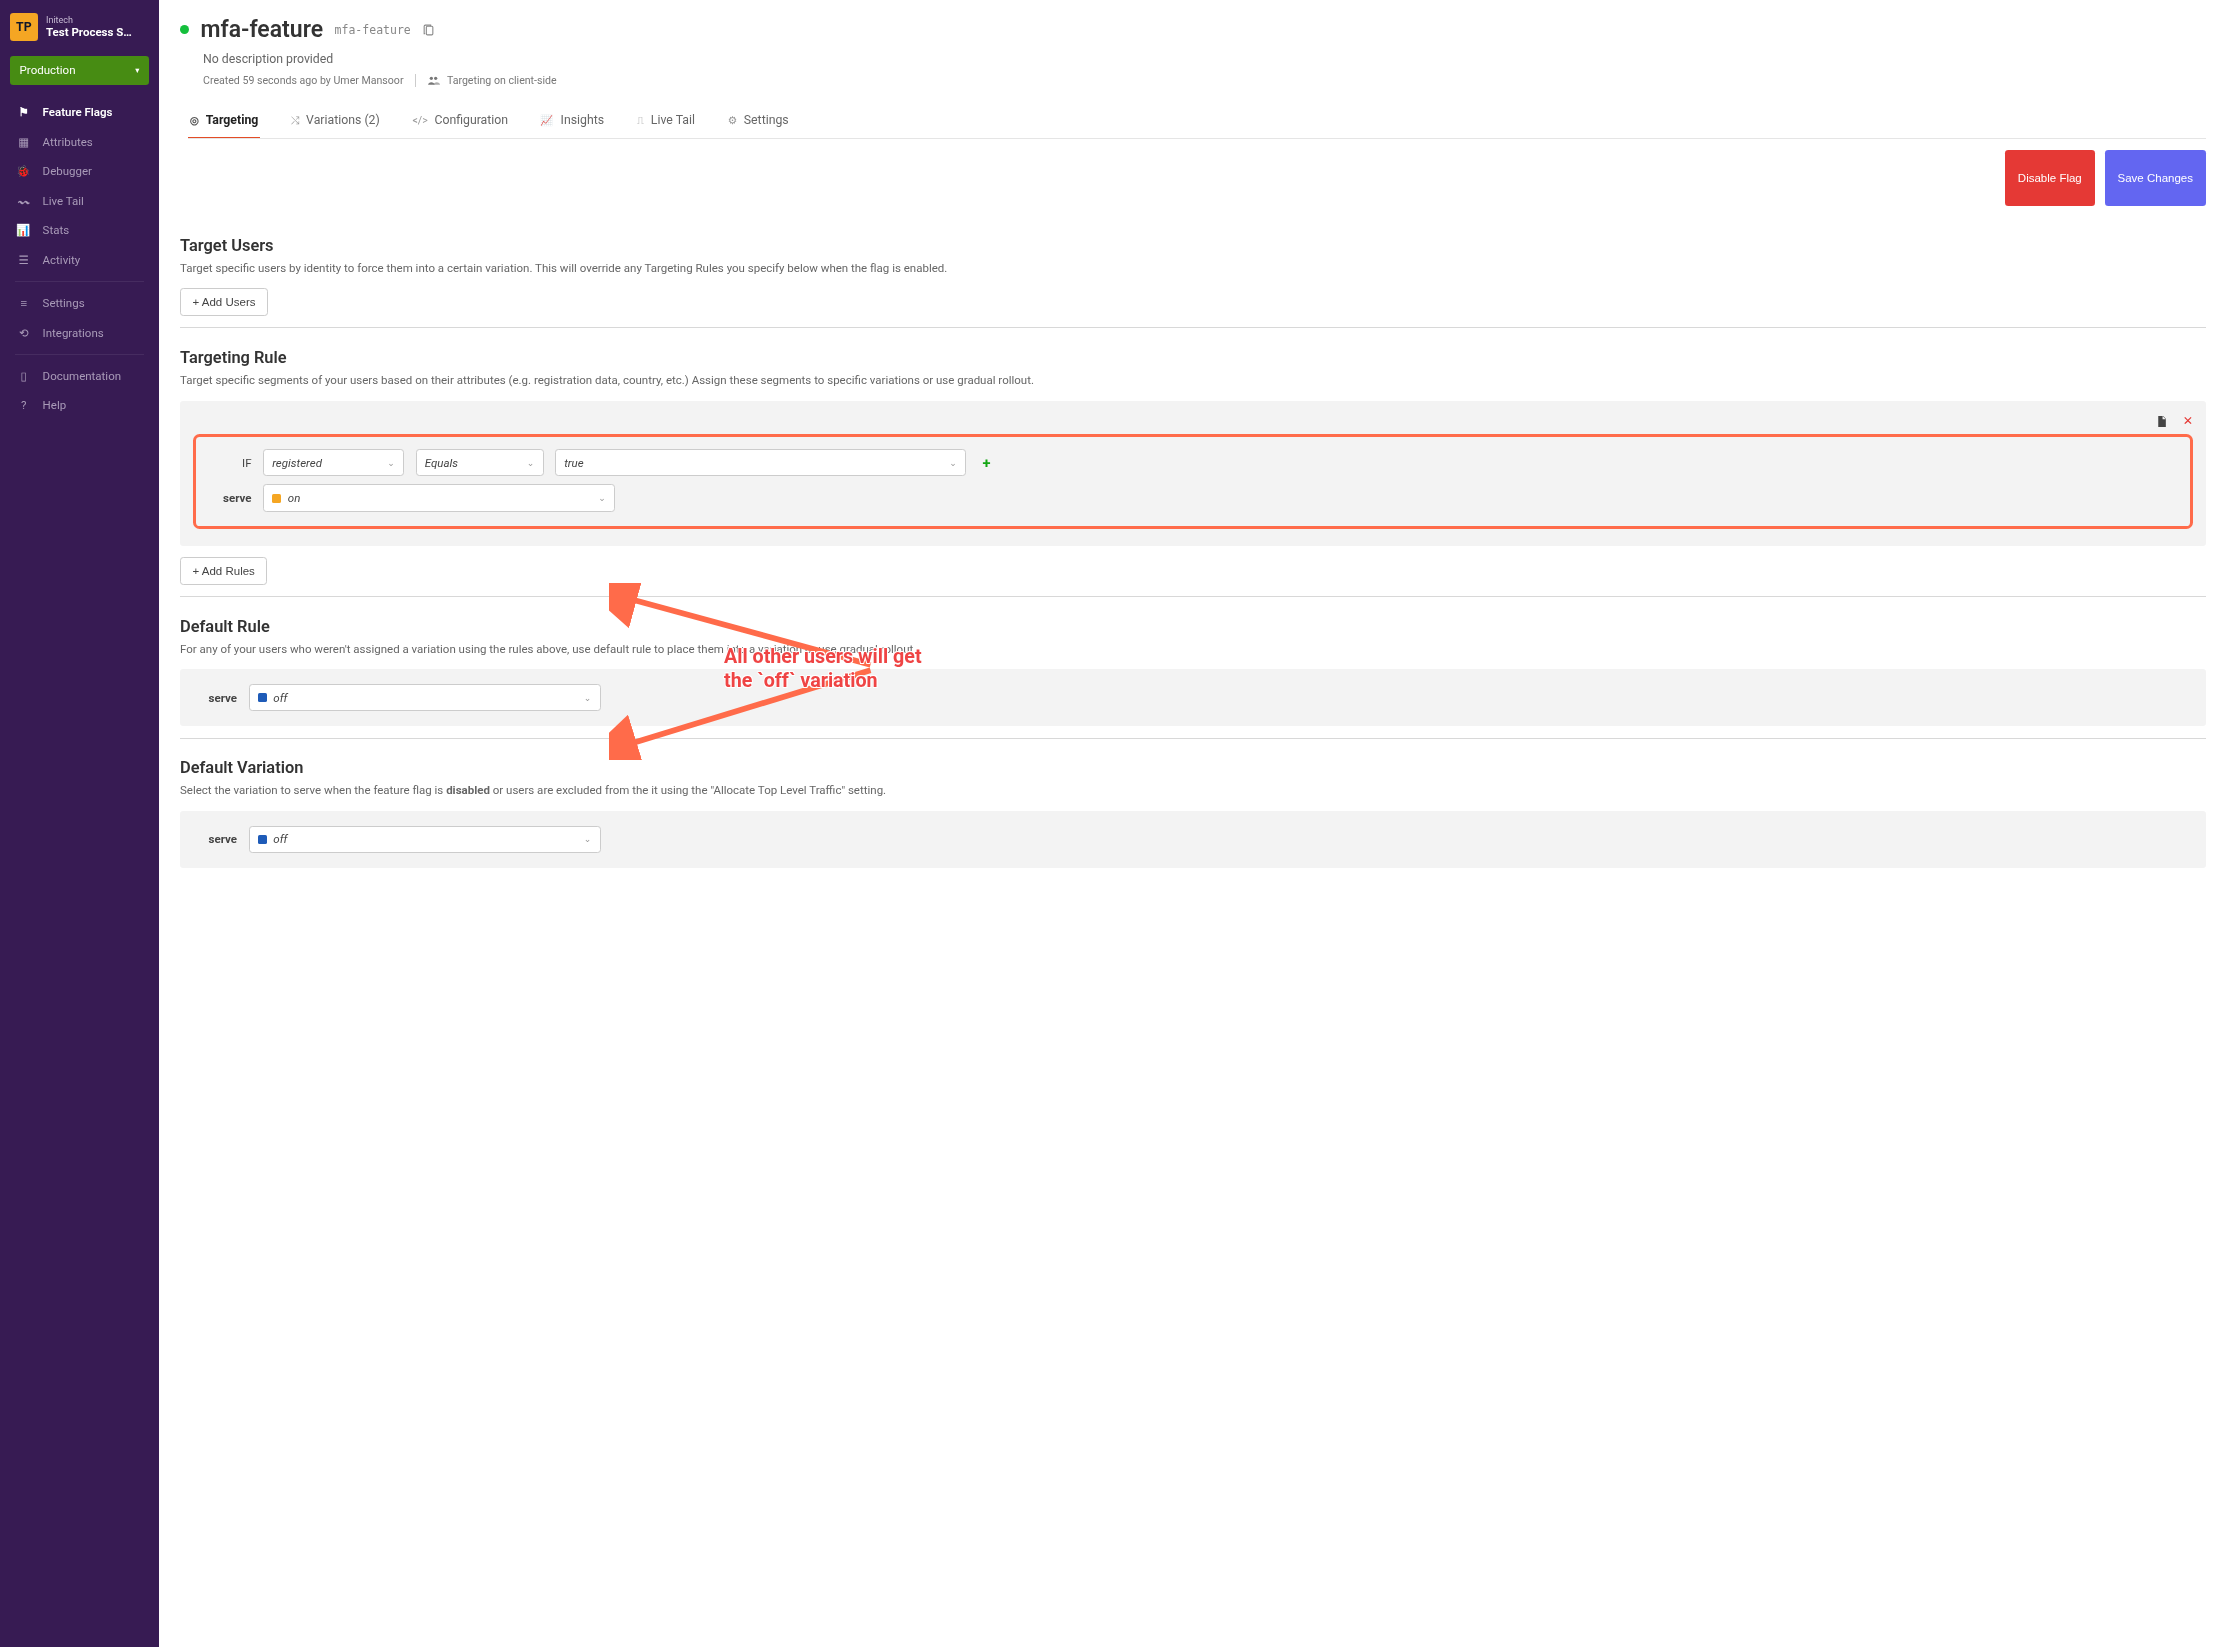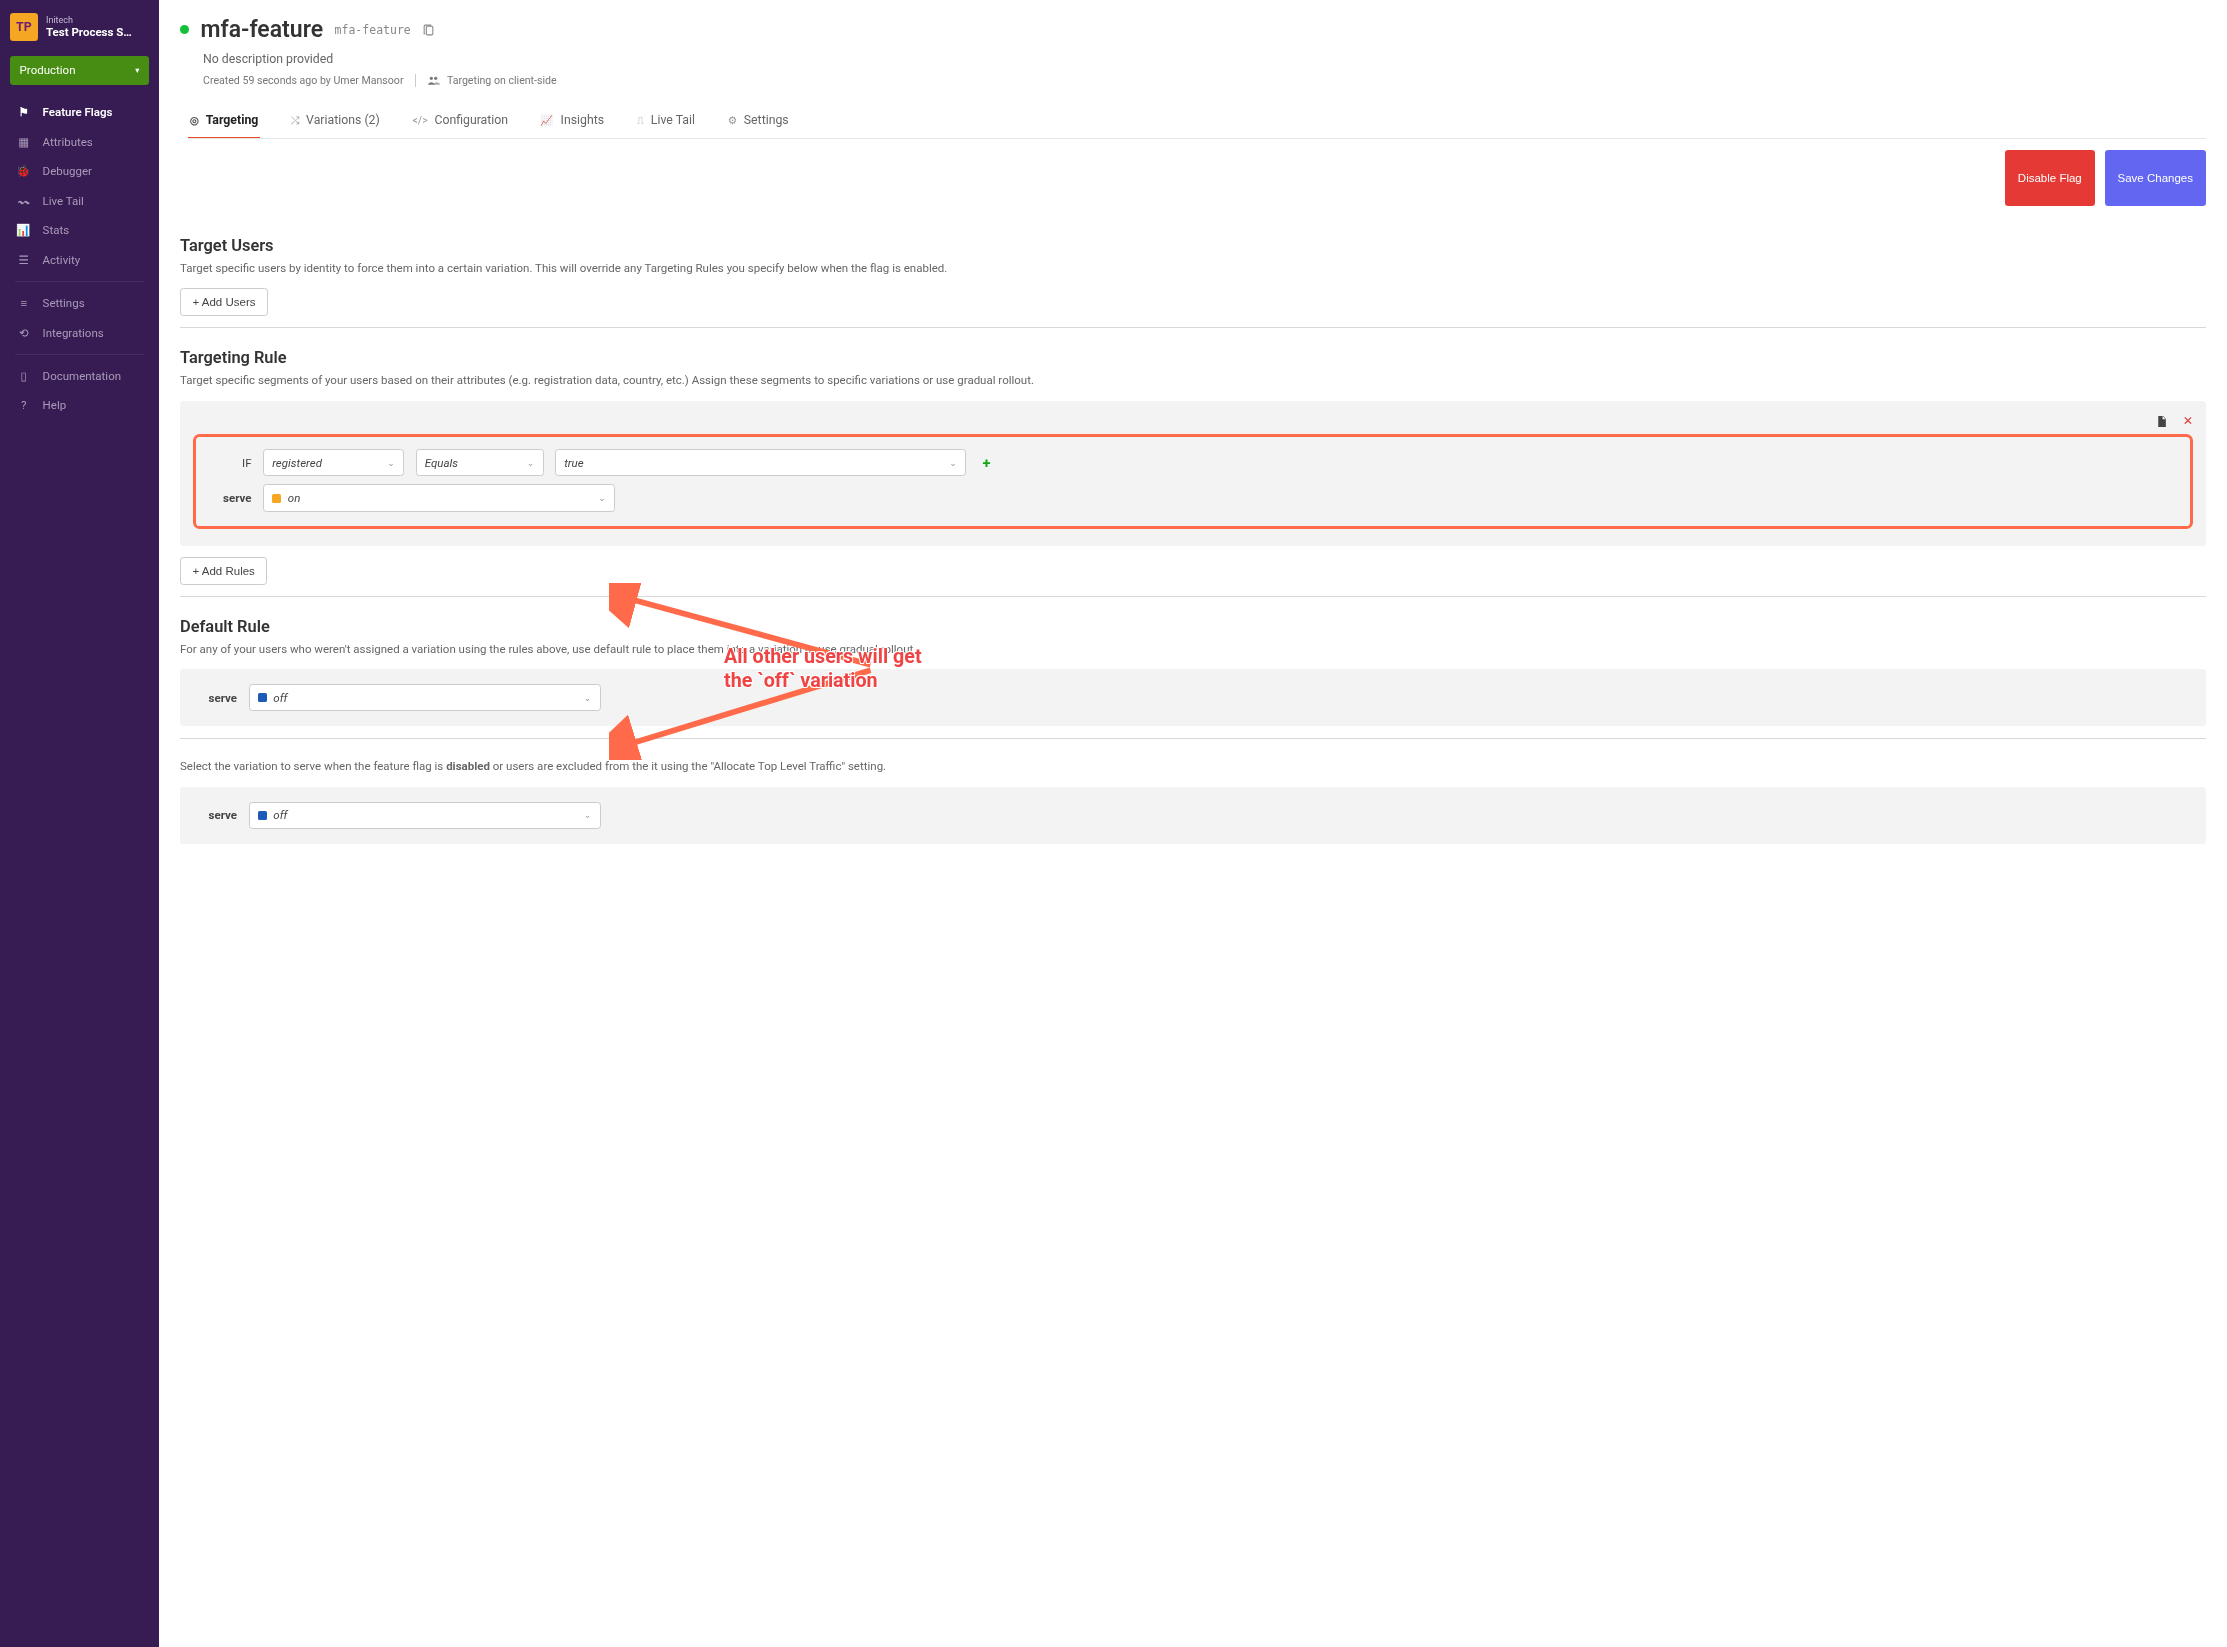--- a/index.html
+++ b/index.html
@@ -2,21 +2,21 @@
 <html style="font-size:13px"><head>
   <meta charset="utf-8">
   <style>
     * { box-sizing: border-box; margin: 0; padding: 0; }
     body { font-family: -apple-system, BlinkMacSystemFont, "Segoe UI", Roboto, Helvetica, Arial, sans-serif; background: #fff; color: #333; }
     .app { display: flex; min-height: 100vh; }
     
     
     .sidebar { width: 159px; background: #371b53; color: #a99bb8; flex-shrink: 0; padding-top: 8.2px; }
     .org-header { display: flex; align-items: center; gap: 8.2px; padding: 4.9px 9.8px 9.8px; }
-    .org-avatar { width: 28px; height: 28px; background: #f5a623; border-radius: 3.3px; display: flex; align-items: center; justify-content: center; color: #701a75; font-weight: 700; font-size: 12.3px; }
+    .org-avatar { width: 28px; height: 28px; background: #f5a623; border-radius: 3.3px; display: flex; align-items: center; justify-content: center; color: #0f172a; font-weight: 700; font-size: 12.3px; }
     .org-info { display: flex; flex-direction: column; overflow: hidden; }
     .org-name { font-size: 9px; color: #c5b9d2; }
     .org-project { font-size: 11.5px; font-weight: 700; color: #fff; white-space: nowrap; overflow: hidden; text-overflow: ellipsis; }
     .env-select { margin: 4.9px 9.8px 13px; background: #478c13; border-radius: 3.3px; padding: 7.4px 9.8px; display: flex; justify-content: space-between; align-items: center; color: #fff; font-size: 11.5px; cursor: pointer; }
     .env-select .caret { font-size: 8.2px; }
     .nav-item { display: flex; align-items: center; gap: 11.5px; padding: 7.4px 16.4px; font-size: 11.5px; color: #a99bb8; cursor: pointer; }
     .nav-item.active { color: #fff; font-weight: 600; }
     .nav-item .nicon { width: 14.7px; height: 14.7px; display: inline-flex; align-items: center; justify-content: center; font-size: 11.5px; }
     .nav-divider { height: 0.8px; background: rgba(255,255,255,0.08); margin: 6.6px 14.7px; }
     
@@ -271,20 +271,21 @@
               <span>off</span>
             </span>
             <span class="caret">⌄</span>
           </div>
         </div>
       </div>
       <hr class="section-hr">
     </div>
 
     <div class="section" style="margin-top:19.7px;">
+      <h2>Default Variation</h2>
       <p class="section-desc">
         <span>Select the variation to serve when the feature flag is </span><strong>disabled</strong><span> or users are excluded from the it using the "Allocate Top Level Traffic" setting.</span>
       </p>
       <div class="serve-panel">
         <div class="rule-row">
           <span class="rule-label bold">serve</span>
           <div class="select sel-serve">
             <span class="val">
               <span class="sq blue"></span>
               <span>off</span>

